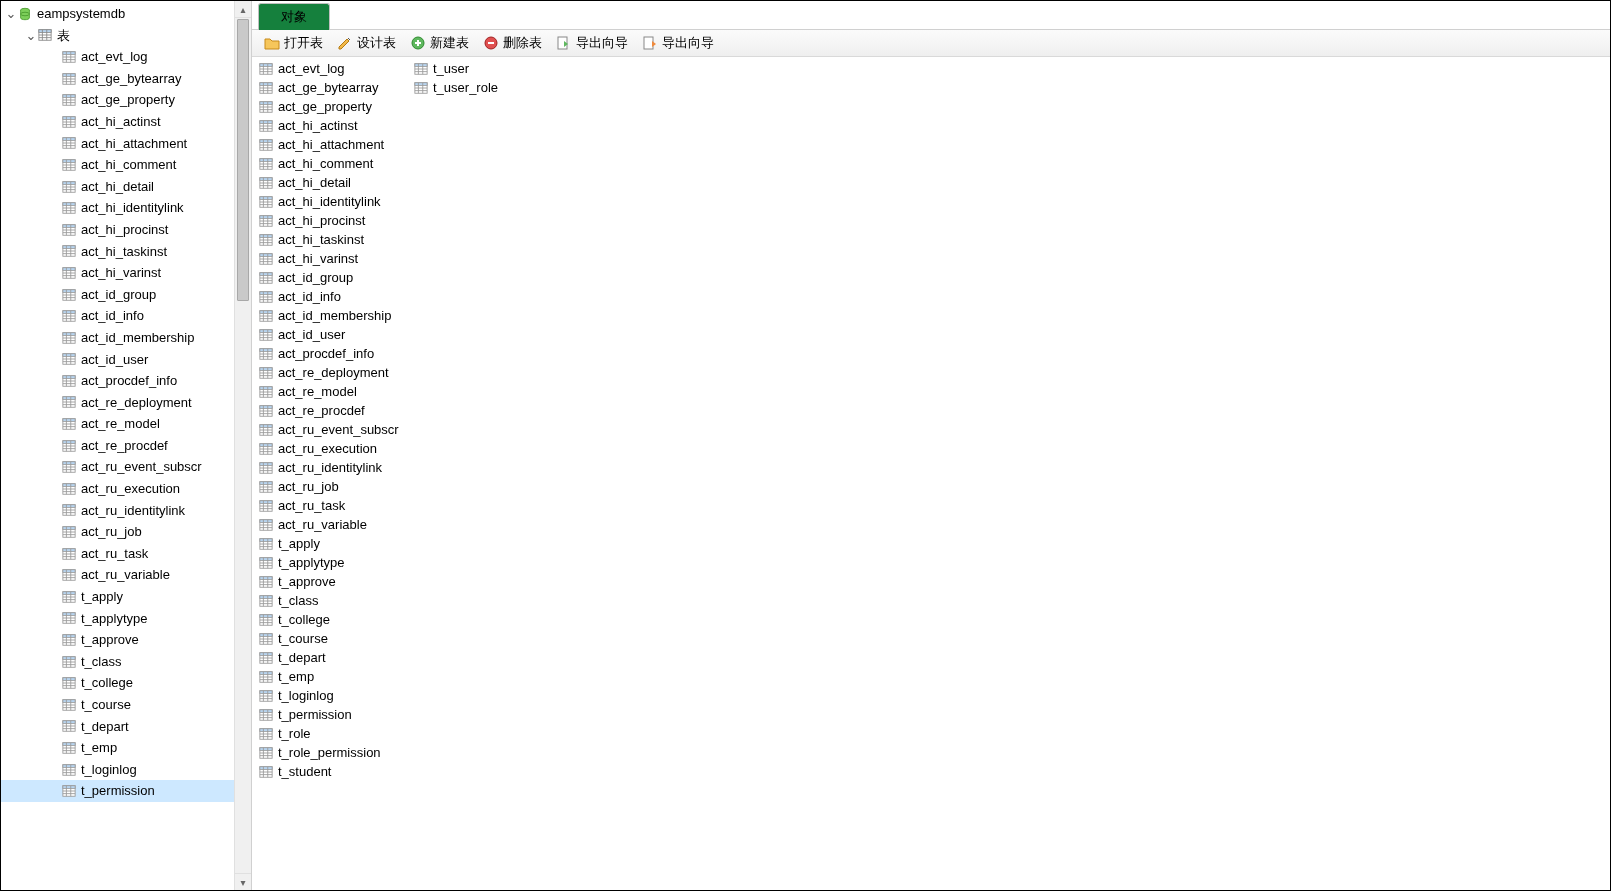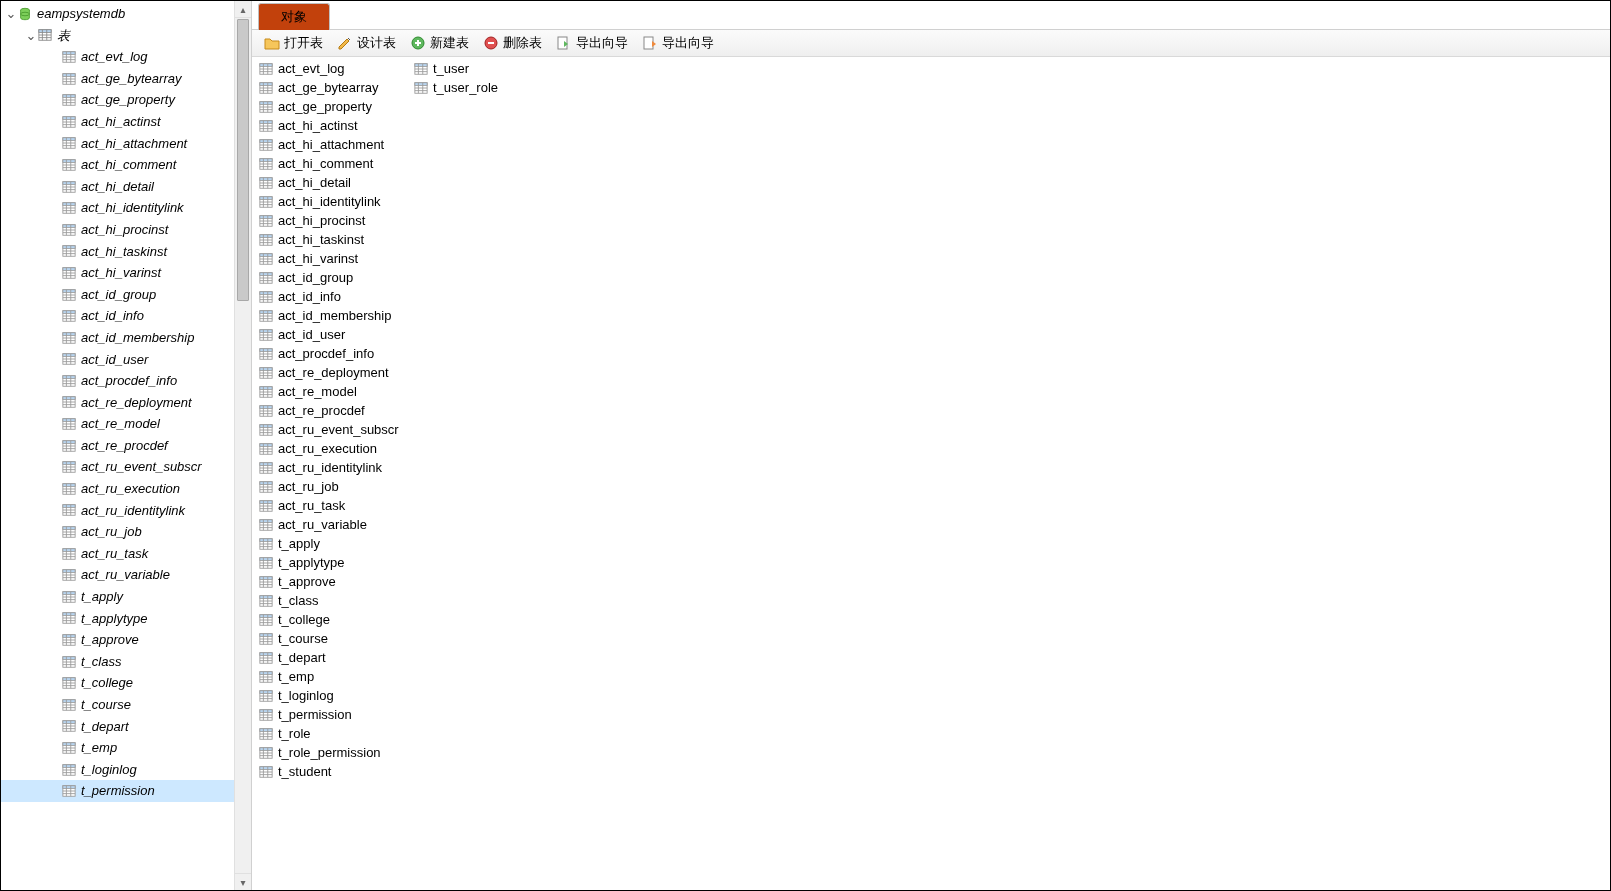--- a/index.html
+++ b/index.html
@@ -5,30 +5,30 @@
   html,body{margin:0;padding:0;height:100%;font-family:"Microsoft YaHei",Arial,sans-serif;font-size:13px;color:#000;background:#fff;}
   .app{display:flex;width:1611px;height:891px;border:1px solid #000;box-sizing:border-box;overflow:hidden;}
   
   .sidebar{width:250px;flex:0 0 250px;border-right:1px solid #d0d0d0;position:relative;overflow:hidden;display:flex;}
   .tree{flex:1;overflow:hidden;padding-top:2px;}
   .tree-row{display:flex;align-items:center;height:21.6px;line-height:21.6px;white-space:nowrap;cursor:default;}
   .tree-row.selected{background:#cde8ff;}
   .exp{width:12px;text-align:center;display:inline-block;color:#555;}
   .icon{width:16px;height:16px;margin-right:4px;display:inline-flex;align-items:center;justify-content:center;}
   .icon svg{width:14px;height:14px;}
-  .lbl{padding-right:8px;font-style:italic;}
+  .lbl{padding-right:8px;}
   .scrollbar{width:16px;flex:0 0 16px;background:#f0f0f0;position:relative;border-left:1px solid #e0e0e0;}
   .scroll-up,.scroll-down{height:16px;display:flex;align-items:center;justify-content:center;color:#666;font-size:10px;}
   .scroll-up{border-bottom:1px solid #e0e0e0;}
   .scroll-down{position:absolute;bottom:0;left:0;right:0;border-top:1px solid #e0e0e0;}
   .scroll-thumb{position:absolute;left:2px;right:2px;top:18px;height:280px;background:#c9c9c9;border:1px solid #a8a8a8;border-radius:1px;}
   
   .main{flex:1;display:flex;flex-direction:column;min-width:0;background:#fff;}
   .tabbar{height:28px;display:flex;align-items:flex-end;padding-left:6px;background:#fff;border-bottom:1px solid #d0d0d0;}
-  .tab{border:1px solid #c0c0c0;border-bottom:none;border-radius:3px 3px 0 0;padding:4px 22px;background:#c2410c;font-size:13px;position:relative;top:1px;}
+  .tab{border:1px solid #c0c0c0;border-bottom:none;border-radius:3px 3px 0 0;padding:4px 22px;background:#15803d;font-size:13px;position:relative;top:1px;}
   .toolbar{height:26px;display:flex;align-items:center;gap:14px;padding:0 12px;border-bottom:1px solid #d9d9d9;background:linear-gradient(#fbfbfb,#efefef);}
   .tbtn{display:flex;align-items:center;gap:4px;cursor:pointer;font-size:13px;}
   .tbtn .ticon{width:16px;height:16px;display:inline-flex;align-items:center;justify-content:center;}
   .content{flex:1;display:flex;align-items:flex-start;overflow:auto;padding:2px 6px;}
   .col{width:155px;}
   .item{display:flex;align-items:center;height:19px;line-height:19px;white-space:nowrap;cursor:default;}
   .watermark{position:absolute;right:18px;bottom:8px;color:#ddd;font-size:12px;pointer-events:none;}
 </style>
 </head>
 <body>

